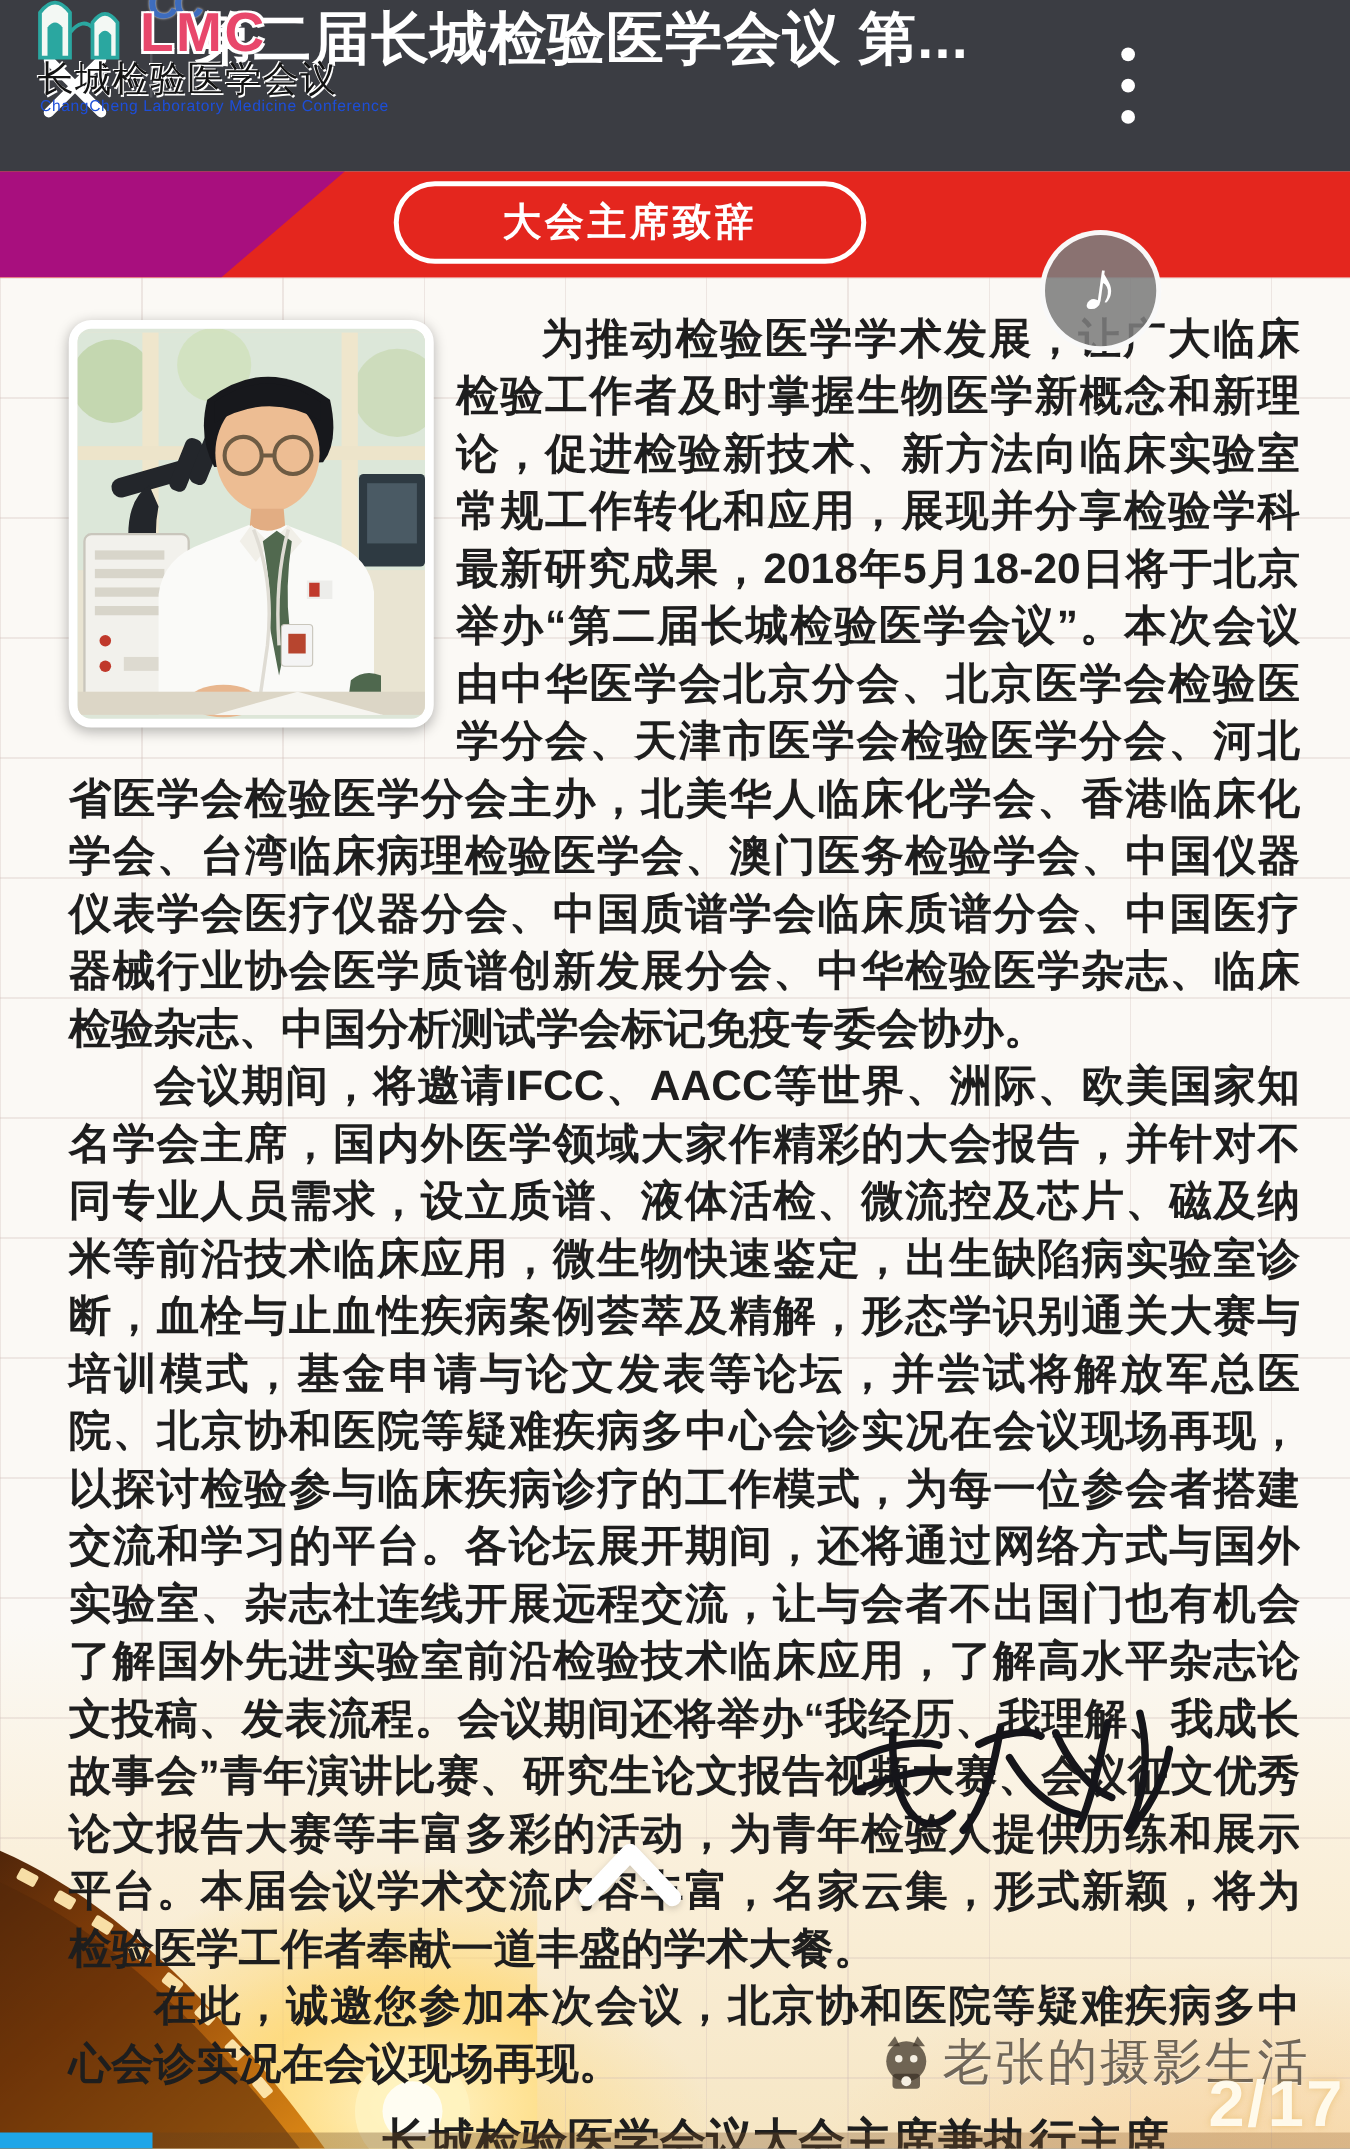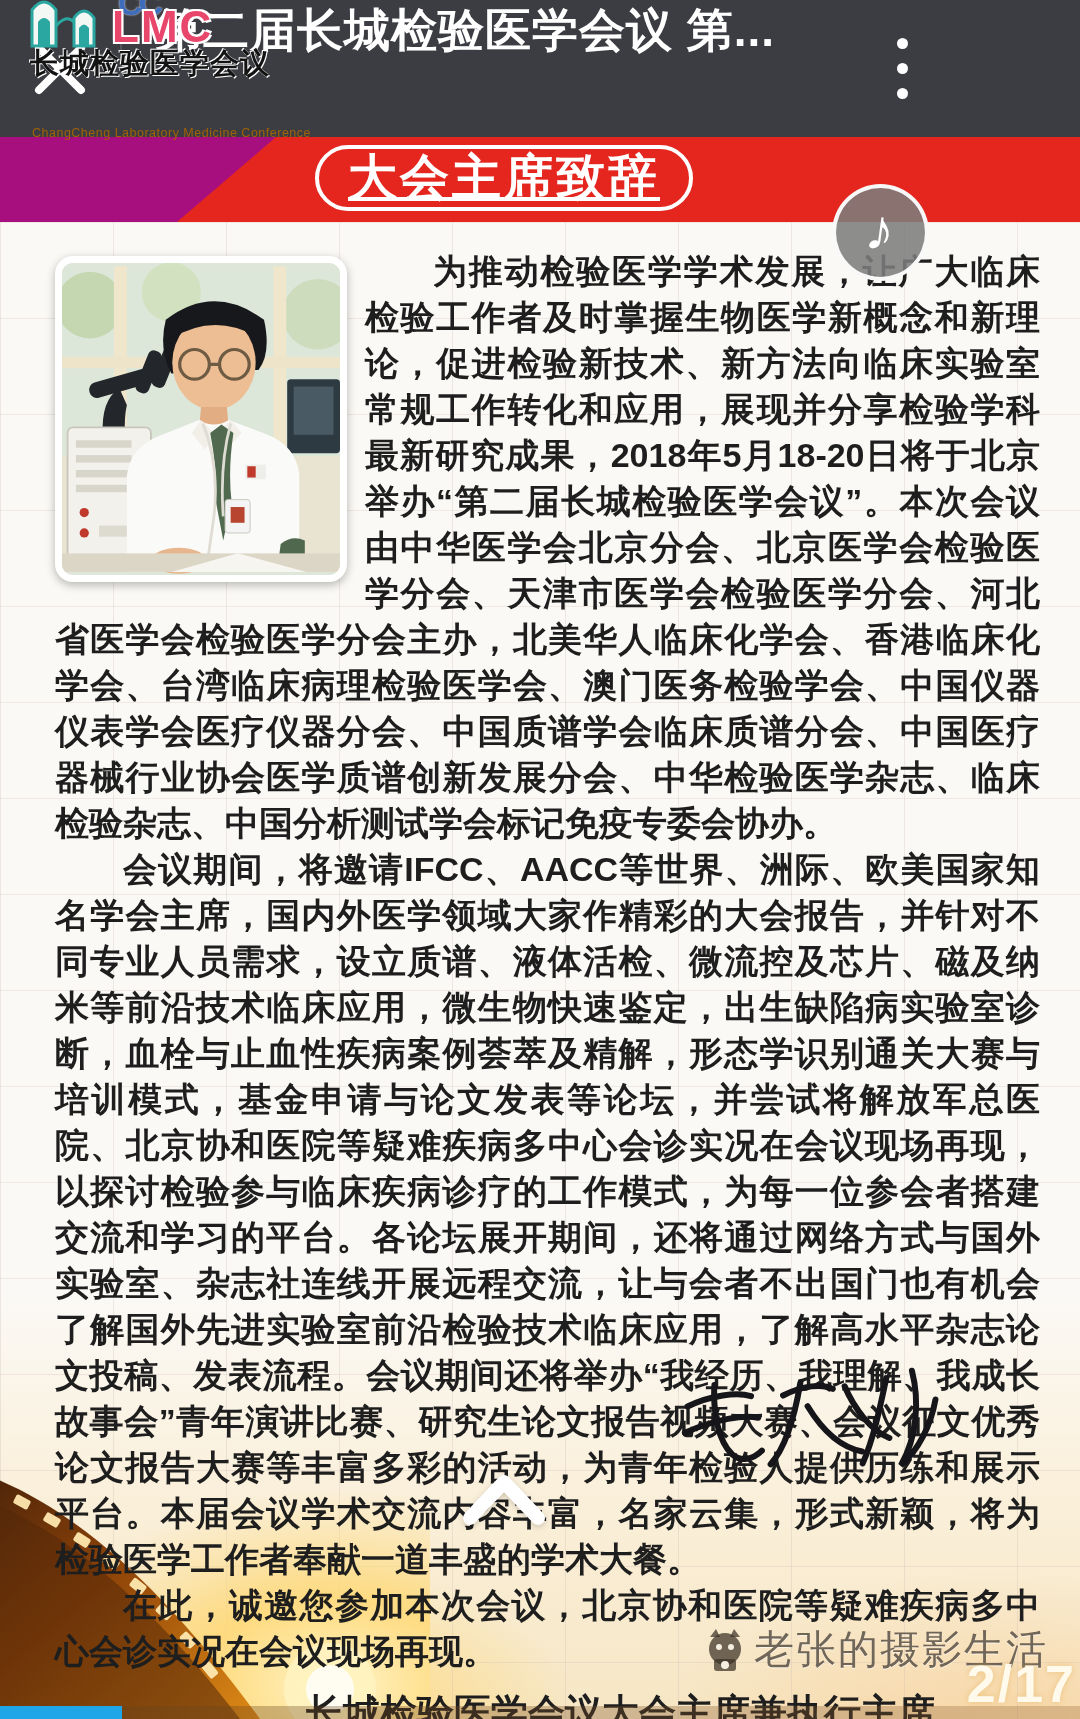--- a/index.html
+++ b/index.html
@@ -44,28 +44,28 @@
   .logo-magenta {
     position:absolute; left:0; top:0; width:300px; height:85px; background:#A80F7E;
     clip-path:polygon(0 0, 92% 0, 59% 100%, 0 100%);
   }
   .logo-block { position:absolute; left:30px; top:-12px; width:280px; height:100px; z-index:7; }
   .logo-towers { position:absolute; left:0; top:4px; }
   .logo-cc { position:absolute; left:88px; top:-4px; color:#3E6FC4; font-size:34px; font-weight:bold; letter-spacing:-4px; opacity:.95;
     text-shadow:0 0 2px #fff; }
   .logo-lmc { position:absolute; left:82px; top:14px; color:#E8476B; font-size:44px; font-weight:bold; letter-spacing:2px;
     text-shadow:-2px -2px 0 #fff, 2px -2px 0 #fff, -2px 2px 0 #fff, 2px 2px 0 #fff; }
-  .logo-cn { position:absolute; left:0px; top:56px; color:#131313; font-size:29px; font-weight:bold; letter-spacing:1px;
+  .logo-cn { position:absolute; left:0px; top:56px; color:#131313; font-size:29px; font-weight:normal; letter-spacing:1px;
     text-shadow:-1px -1px 0 #fff,1px 1px 0 #fff; white-space:nowrap; }
-  .logo-en { position:absolute; left:2px; top:90px; color:#a16207; font-size:12.5px; white-space:nowrap; letter-spacing:.5px;margin-top:48px; }
+  .logo-en { position:absolute; left:2px; top:90px; color:#1d4ed8; font-size:12.5px; white-space:nowrap; letter-spacing:.5px; }
   .banner-pill {
     position:absolute; left:315px; top:8px; width:378px; height:66px;
     border:4px solid #fff; border-radius:40px; display:flex; align-items:center; justify-content:center;
   }
-  .banner-pill span { color:#fff; font-size:49px; font-weight:bold; letter-spacing:3px;text-decoration:underline; }
+  .banner-pill span { color:#fff; font-size:31px; font-weight:bold; letter-spacing:3px; }
   
   .music-btn {
     position:absolute; left:832px; top:184px; width:97px; height:97px; border-radius:50%;
     background:rgba(125,125,125,.88); border:4px solid rgba(255,255,255,.95); z-index:8;
     display:flex; align-items:center; justify-content:center; cursor:pointer;
   }
   .music-btn span { color:#fff; font-size:58px; transform:rotate(8deg); margin-top:-6px; }
   
   .content {
     position:absolute; left:0; top:222px; width:1080px; z-index:5;

